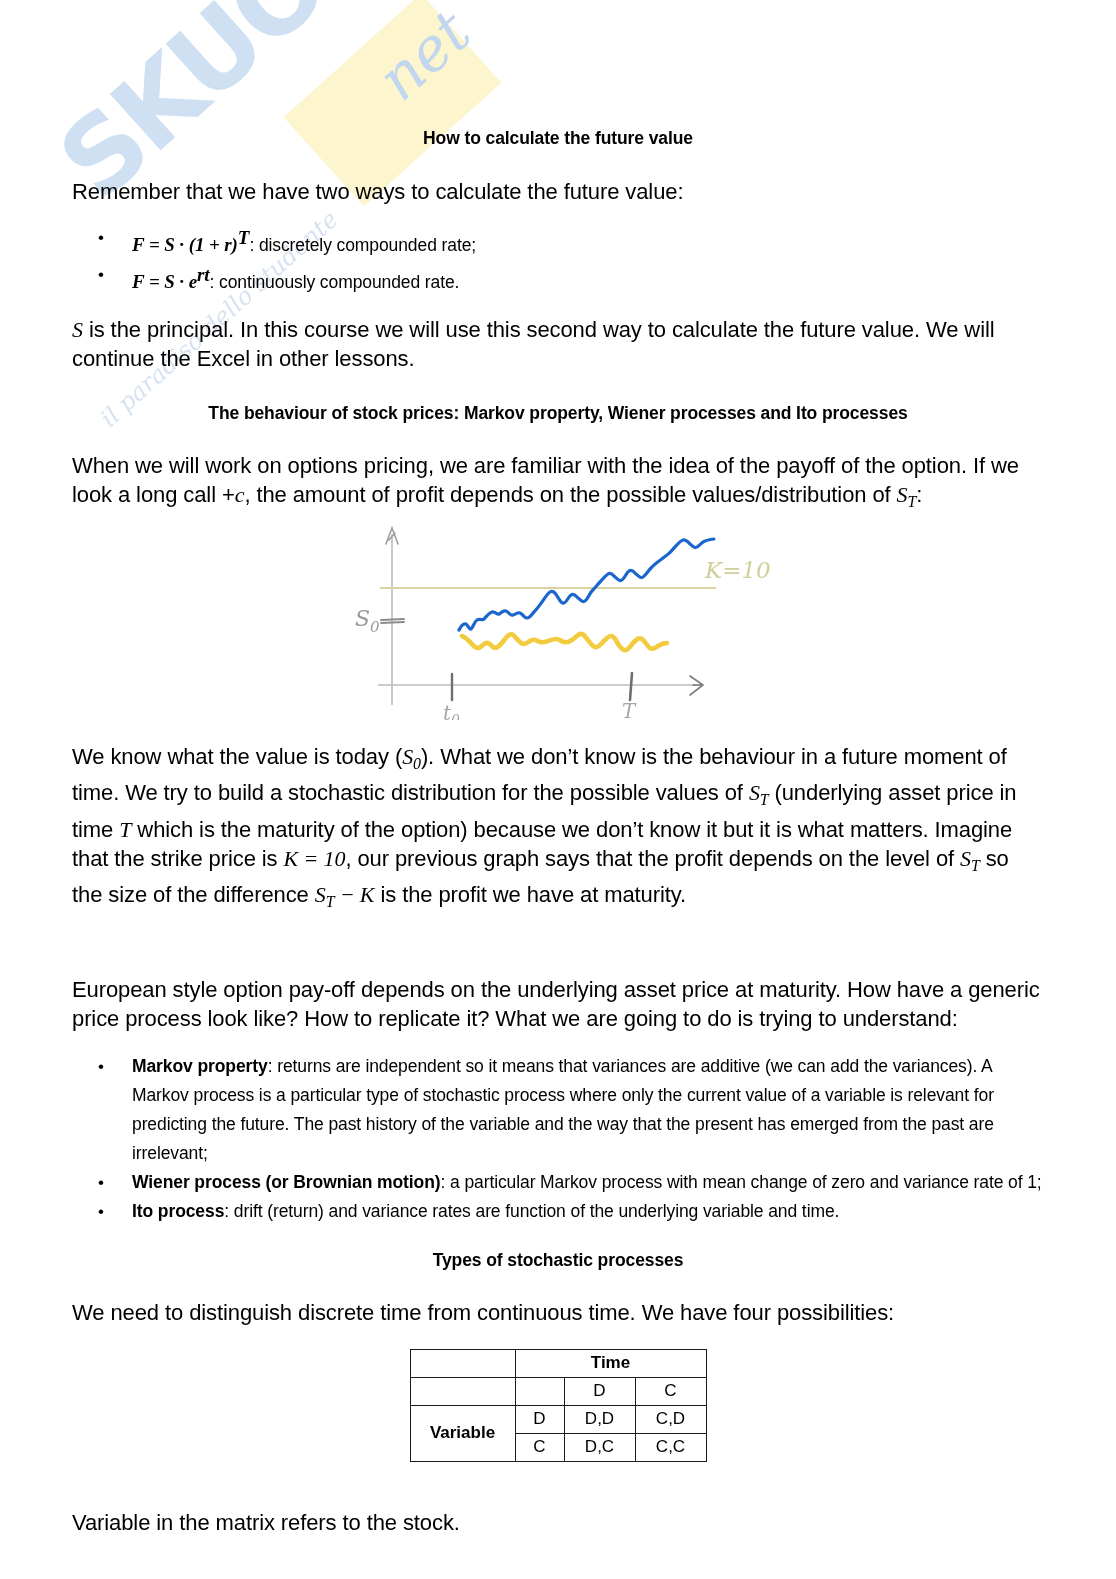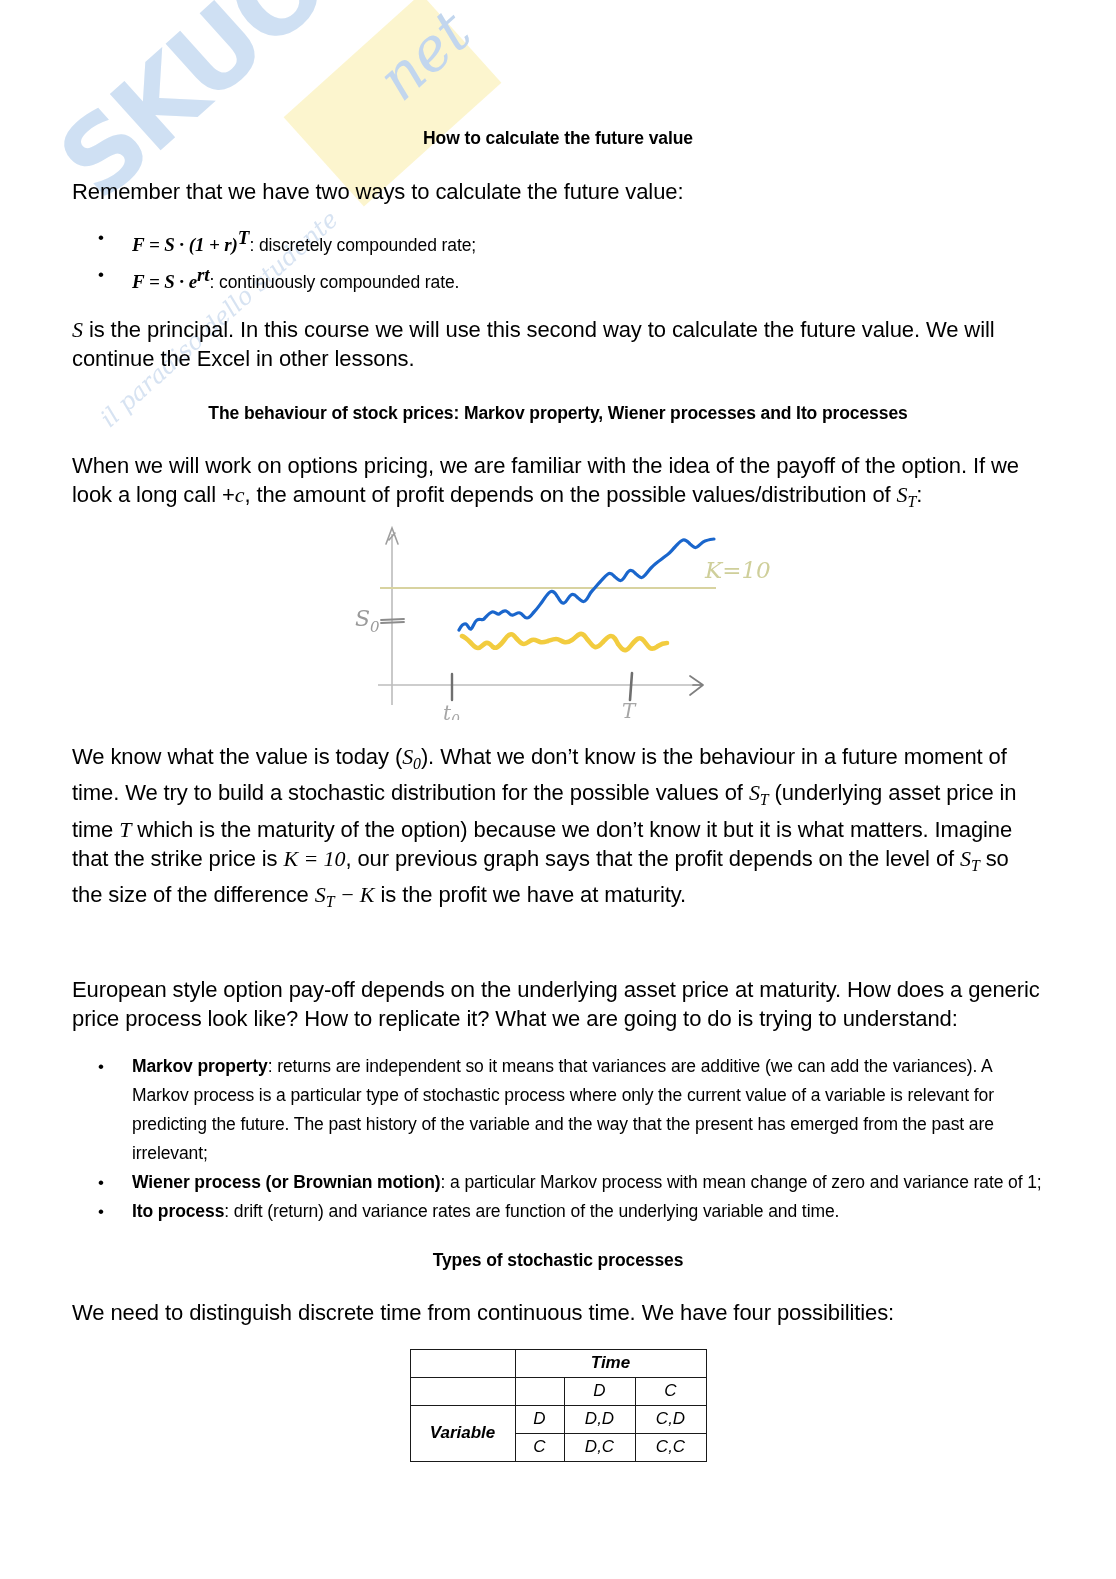--- a/index.html
+++ b/index.html
@@ -143,21 +143,20 @@
   .table-wrap {
     position: relative;
     z-index: 2;
     display: flex;
     justify-content: center;
   }
   table.matrix {
     border-collapse: collapse;
     font-size: 17px;
     font-family: "Liberation Sans", sans-serif;
-    font-style: italic;
   }
   table.matrix td {
     border: 1.6px solid #1a1a1a;
     text-align: center;
     vertical-align: middle;
     height: 27px;
     padding: 0 6px;
   }
   td.blank-tl { border: none; width: 92px; }
   td.var-head { font-weight: bold; width: 92px; }
@@ -259,21 +258,21 @@
 
     <div style="height:18px"></div>
 
     <p class="para"><span>We know what the value is today (</span><span class="mathi">S</span><sub class="mathi">0</sub><span>). What we don’t know is the behaviour in a future moment of time. We try to build a stochastic distribution for the possible values of </span><span class="mathi">S</span><sub class="mathi">T</sub><span> (underlying asset price in time </span><span class="mathi">T</span><span> which is the maturity of the option) because we don’t know it but it is what matters. Imagine that the strike price is </span><span class="mathi">K = 10</span><span>, our previous graph says that the profit depends on the level of </span><span class="mathi">S</span><sub class="mathi">T</sub><span> so the size of the difference </span><span class="mathi">S</span><sub class="mathi">T</sub><span class="mathi"> − K</span><span> is the profit we have at maturity.</span></p>
 
     <div style="height:26px"></div>
 
 
     <div style="height:24px"></div>
 
-    <p class="para">European style option pay-off depends on the underlying asset price at maturity. How does a generic price process look like? How to replicate it? What we are going to do is trying to understand:</p>
+    <p class="para">European style option pay-off depends on the underlying asset price at maturity. How have a generic price process look like? How to replicate it? What we are going to do is trying to understand:</p>
 
     <div style="height:15px"></div>
 
     <ul class="bullets">
       <li><b class="lead">Markov property</b><span>: returns are independent so it means that variances are additive (we can add the variances). A Markov process is a particular type of stochastic process where only the current value of a variable is relevant for predicting the future. The past history of the variable and the way that the present has emerged from the past are irrelevant;</span></li>
       <li><b class="lead">Wiener process (or Brownian motion)</b><span>: a particular Markov process with mean change of zero and variance rate of 1;</span></li>
       <li><b class="lead">Ito process</b><span>: drift (return) and variance rates are function of the underlying variable and time.</span></li>
     </ul>
 
     <div style="height:24px"></div>
@@ -308,14 +307,18 @@
         </tr>
         <tr>
           <td class="c-narrow">C</td>
           <td class="c-wide">D,C</td>
           <td class="c-wide">C,C</td>
         </tr>
       </tbody>
     </table>
   </div>
 
+  <div class="content">
+    <div style="height:42px"></div>
+    <p class="para">Variable in the matrix refers to the stock.</p>
+  </div>
 
 </div>
 
 </body></html>

